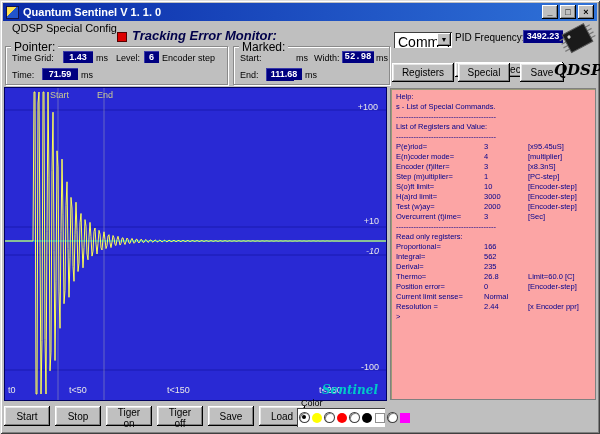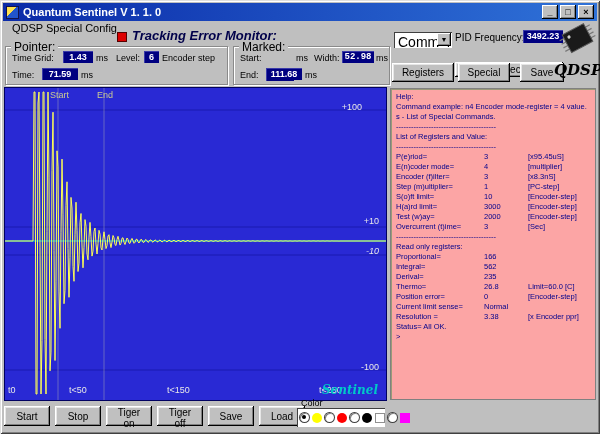--- a/index.html
+++ b/index.html
@@ -165,36 +165,35 @@
       <line x1="0" y1="139" x2="381" y2="139" stroke="#1b1bb0"></line>
       <line x1="0" y1="167" x2="381" y2="167" stroke="#1b1bb0"></line>
       <line x1="0" y1="282" x2="381" y2="282" stroke="#1b1bb0"></line>
       <line x1="53" y1="0" x2="53" y2="312" stroke="#9a9ab8" stroke-opacity="0.55"></line>
       <line x1="99" y1="0" x2="99" y2="312" stroke="#9a9ab8" stroke-opacity="0.55"></line>
       <line x1="0" y1="153" x2="381" y2="153" stroke="#00dcdc"></line>
       <polyline fill="none" stroke-width="1" stroke="#ffff55" points="0,153.0 1,153.0 2,153.0 3,153.0 4,153.0 5,153.0 6,153.0 7,153.0 8,153.0 9,153.0 10,153.0 11,153.0 12,153.0 13,153.0 14,153.0 15,153.0 16,153.0 17,153.0 18,153.0 19,153.0 20,153.0 21,153.0 22,153.0 23,153.0 24,153.0 25,153.0 26,153.0 27,153.0 28,153.0 29,4.0 30,4.0 31,306.0 32,306.0 33,15.0 34,4.0 35,159.9 36,306.0 37,252.5 38,4.0 39,4.0 40,251.6 41,306.0 42,143.6 43,4.0 44,89.1 45,282.9 46,264.1 47,82.7 48,24.2 49,162.6 50,272.5 51,193.9 52,62.8 53,78.9 54,203.1 55,240.3 56,144.2 57,71.1 58,126.9 59,215.7 60,202.4 61,117.3 62,93.8 63,160.5 64,209.3 65,169.6 66,109.4 67,120.0 68,178.5 69,193.3 70,146.8 71,114.2 72,142.5 73,183.5 74,175.1 75,134.8 76,125.5 77,158.0 78,179.8 79,159.7 80,131.6 81,138.1 82,166.1 83,171.8 84,149.1 85,134.4 86,148.8 87,168.1 88,163.1 89,143.6 90,140.0 91,156.1 92,166.0 93,155.6 94,142.3 95,146.2 96,159.8 97,162.0 98,150.6 99,143.8 100,151.4 101,160.6 102,157.7 103,148.0 104,146.7 105,154.9 106,159.6 107,154.0 108,147.5 109,149.8 110,156.7 111,157.5 112,151.5 113,148.3 114,152.4 115,157.1 116,155.3 117,150.2 118,149.8 119,154.2 120,156.5 121,153.4 122,150.0 123,151.4 124,155.1 125,155.4 126,152.1 127,150.4 128,152.8 129,155.3 130,154.2 131,151.4 132,151.2 133,153.8 134,155.0 135,153.1 136,151.2 137,152.1 138,154.3 139,154.3 140,152.4 141,151.5 142,152.9 143,154.4 144,153.6 145,152.0 146,152.0 147,153.5 148,154.2 149,153.0 150,151.9 151,152.5 152,153.8 153,153.8 154,152.6 155,152.0 156,153.0 157,153.9 158,153.4 159,152.3 160,152.3 161,153.4 162,153.8 163,153.0 164,152.2 165,152.7 166,153.6 167,153.5 168,152.7 169,152.3 170,153.0 171,153.7 172,153.2 173,152.5 174,152.5 175,153.3 176,153.6 177,152.9 178,152.4 179,152.8 180,153.5 181,153.4 182,152.7 183,152.5 184,153.1 185,153.5 186,153.2 187,152.6 188,152.7 189,153.2 190,153.4 191,152.9 192,152.6 193,152.9 194,153.4 195,153.3 196,152.8 197,152.6 198,153.1 199,153.4 200,153.1 201,152.7 202,152.8 203,153.2 204,153.3 205,152.9 206,152.7 207,152.9 208,153.3 209,153.2 210,152.8 211,152.7 212,153.1 213,153.3 214,153.1 215,152.7 216,152.8 217,153.2 218,153.2 219,152.9 220,152.7 221,152.9 222,153.2 223,153.2 224,152.8 225,152.8 226,153.1 227,153.2 228,153.0 229,152.8 230,152.9 231,153.2 232,153.2 233,152.9 234,152.8 235,153.0 236,153.2 237,153.1 238,152.9 239,152.8 240,153.1 241,153.2 242,153.0 243,152.8 244,152.9 245,153.1 246,153.2 247,152.9 248,152.8 249,153.0 250,153.2 251,153.1 252,152.9 253,152.9 254,153.1 255,153.2 256,153.0 257,152.9 258,152.9 259,153.1 260,153.1 261,152.9 262,152.9 263,153.0 264,153.1 265,153.1 266,152.9 267,152.9 268,153.1 269,153.1 270,153.0 271,152.9 272,152.9 273,153.1 274,153.1 275,152.9 276,152.9 277,153.0 278,153.1 279,153.0 280,152.9 281,152.9 282,153.0 283,153.1 284,153.0 285,152.9 286,153.0 287,153.1 288,153.1 289,153.0 290,152.9 291,153.0 292,153.1 293,153.0 294,152.9 295,152.9 296,153.0 297,153.1 298,153.0 299,152.9 300,153.0 301,153.1 302,153.1 303,153.0 304,152.9 305,153.0 306,153.1 307,153.0 308,152.9 309,152.9 310,153.0 311,153.1 312,153.0 313,152.9 314,153.0 315,153.1 316,153.0 317,153.0 318,152.9 319,153.0 320,153.1 321,153.0 322,152.9 323,153.0 324,153.0 325,153.1 326,153.0 327,152.9 328,153.0 329,153.0 330,153.0 331,153.0 332,153.0 333,153.0 334,153.1 335,153.0 336,153.0 337,153.0 338,153.0 339,153.0 340,153.0 341,153.0 342,153.0 343,153.0 344,153.0 345,153.0 346,153.0 347,153.0 348,153.0 349,153.0 350,153.0 351,153.0 352,153.0 353,153.0 354,153.0 355,153.0 356,153.0 357,153.0 358,153.0 359,153.0 360,153.0 361,153.0 362,153.0 363,153.0 364,153.0 365,153.0 366,153.0 367,153.0 368,153.0 369,153.0 370,153.0 371,153.0 372,153.0 373,153.0 374,153.0 375,153.0 376,153.0 377,153.0 378,153.0 379,153.0 380,153.0 381,153.0"></polyline>
     </svg>
     <span class="plot-label marker-label" style="left:45px;top:2px;">Start</span>
     <span class="plot-label marker-label" style="left:92px;top:2px;">End</span>
-    <span class="plot-label" style="right:24px;top:14px;margin-left:33px;">+100</span>
+    <span class="plot-label" style="right:8px;top:14px;margin-left:33px;">+100</span>
     <span class="plot-label" style="right:7px;top:128px;">+10</span>
     <span class="plot-label" style="right:7px;top:158px;font-style:italic;">-10</span>
     <span class="plot-label" style="right:7px;top:274px;">-100</span>
     <span class="plot-label" style="left:3px;top:297px;">t0</span>
     <span class="plot-label" style="left:64px;top:297px;">t&lt;50</span>
     <span class="plot-label" style="left:162px;top:297px;">t&lt;150</span>
     <span class="plot-label" style="left:314px;top:297px;">t&lt;250</span>
     <span class="watermark">Sentinel</span>
   </div>
 
   <div class="help">
     <div>
 
     <div class="hline">Help:</div>
-        <div class="hline">Command example: n4   Encoder mode-register = 4 value.</div>
         <div class="hline">s - List of Special Commands.</div>
         <div class="hline">----------------------------------------</div>
         <div class="hline">List of Registers and Value:</div>
         <div class="hline">----------------------------------------</div>
       </div>
     <div>
 
         <div class="hrow">
           <span>P(e)riod=</span>
           <span>3</span>
@@ -281,27 +280,26 @@
         </div>
 
         <div class="hrow">
           <span>Current limit sense=</span>
           <span>Normal</span>
           <span></span>
         </div>
 
         <div class="hrow">
           <span>Resolution =</span>
-          <span>3.38</span>
+          <span>2.44</span>
           <span>[x Encoder ppr]</span>
         </div>
       </div>
     <div>
 
-    <div class="hline">Status= All OK.</div>
         <div class="hline">&gt;</div>
       </div>
   </div>
 
   <div class="foot-buttons">
 
       <button class="btn foot-btn">Start</button>
 
       <button class="btn foot-btn">Stop</button>
 

